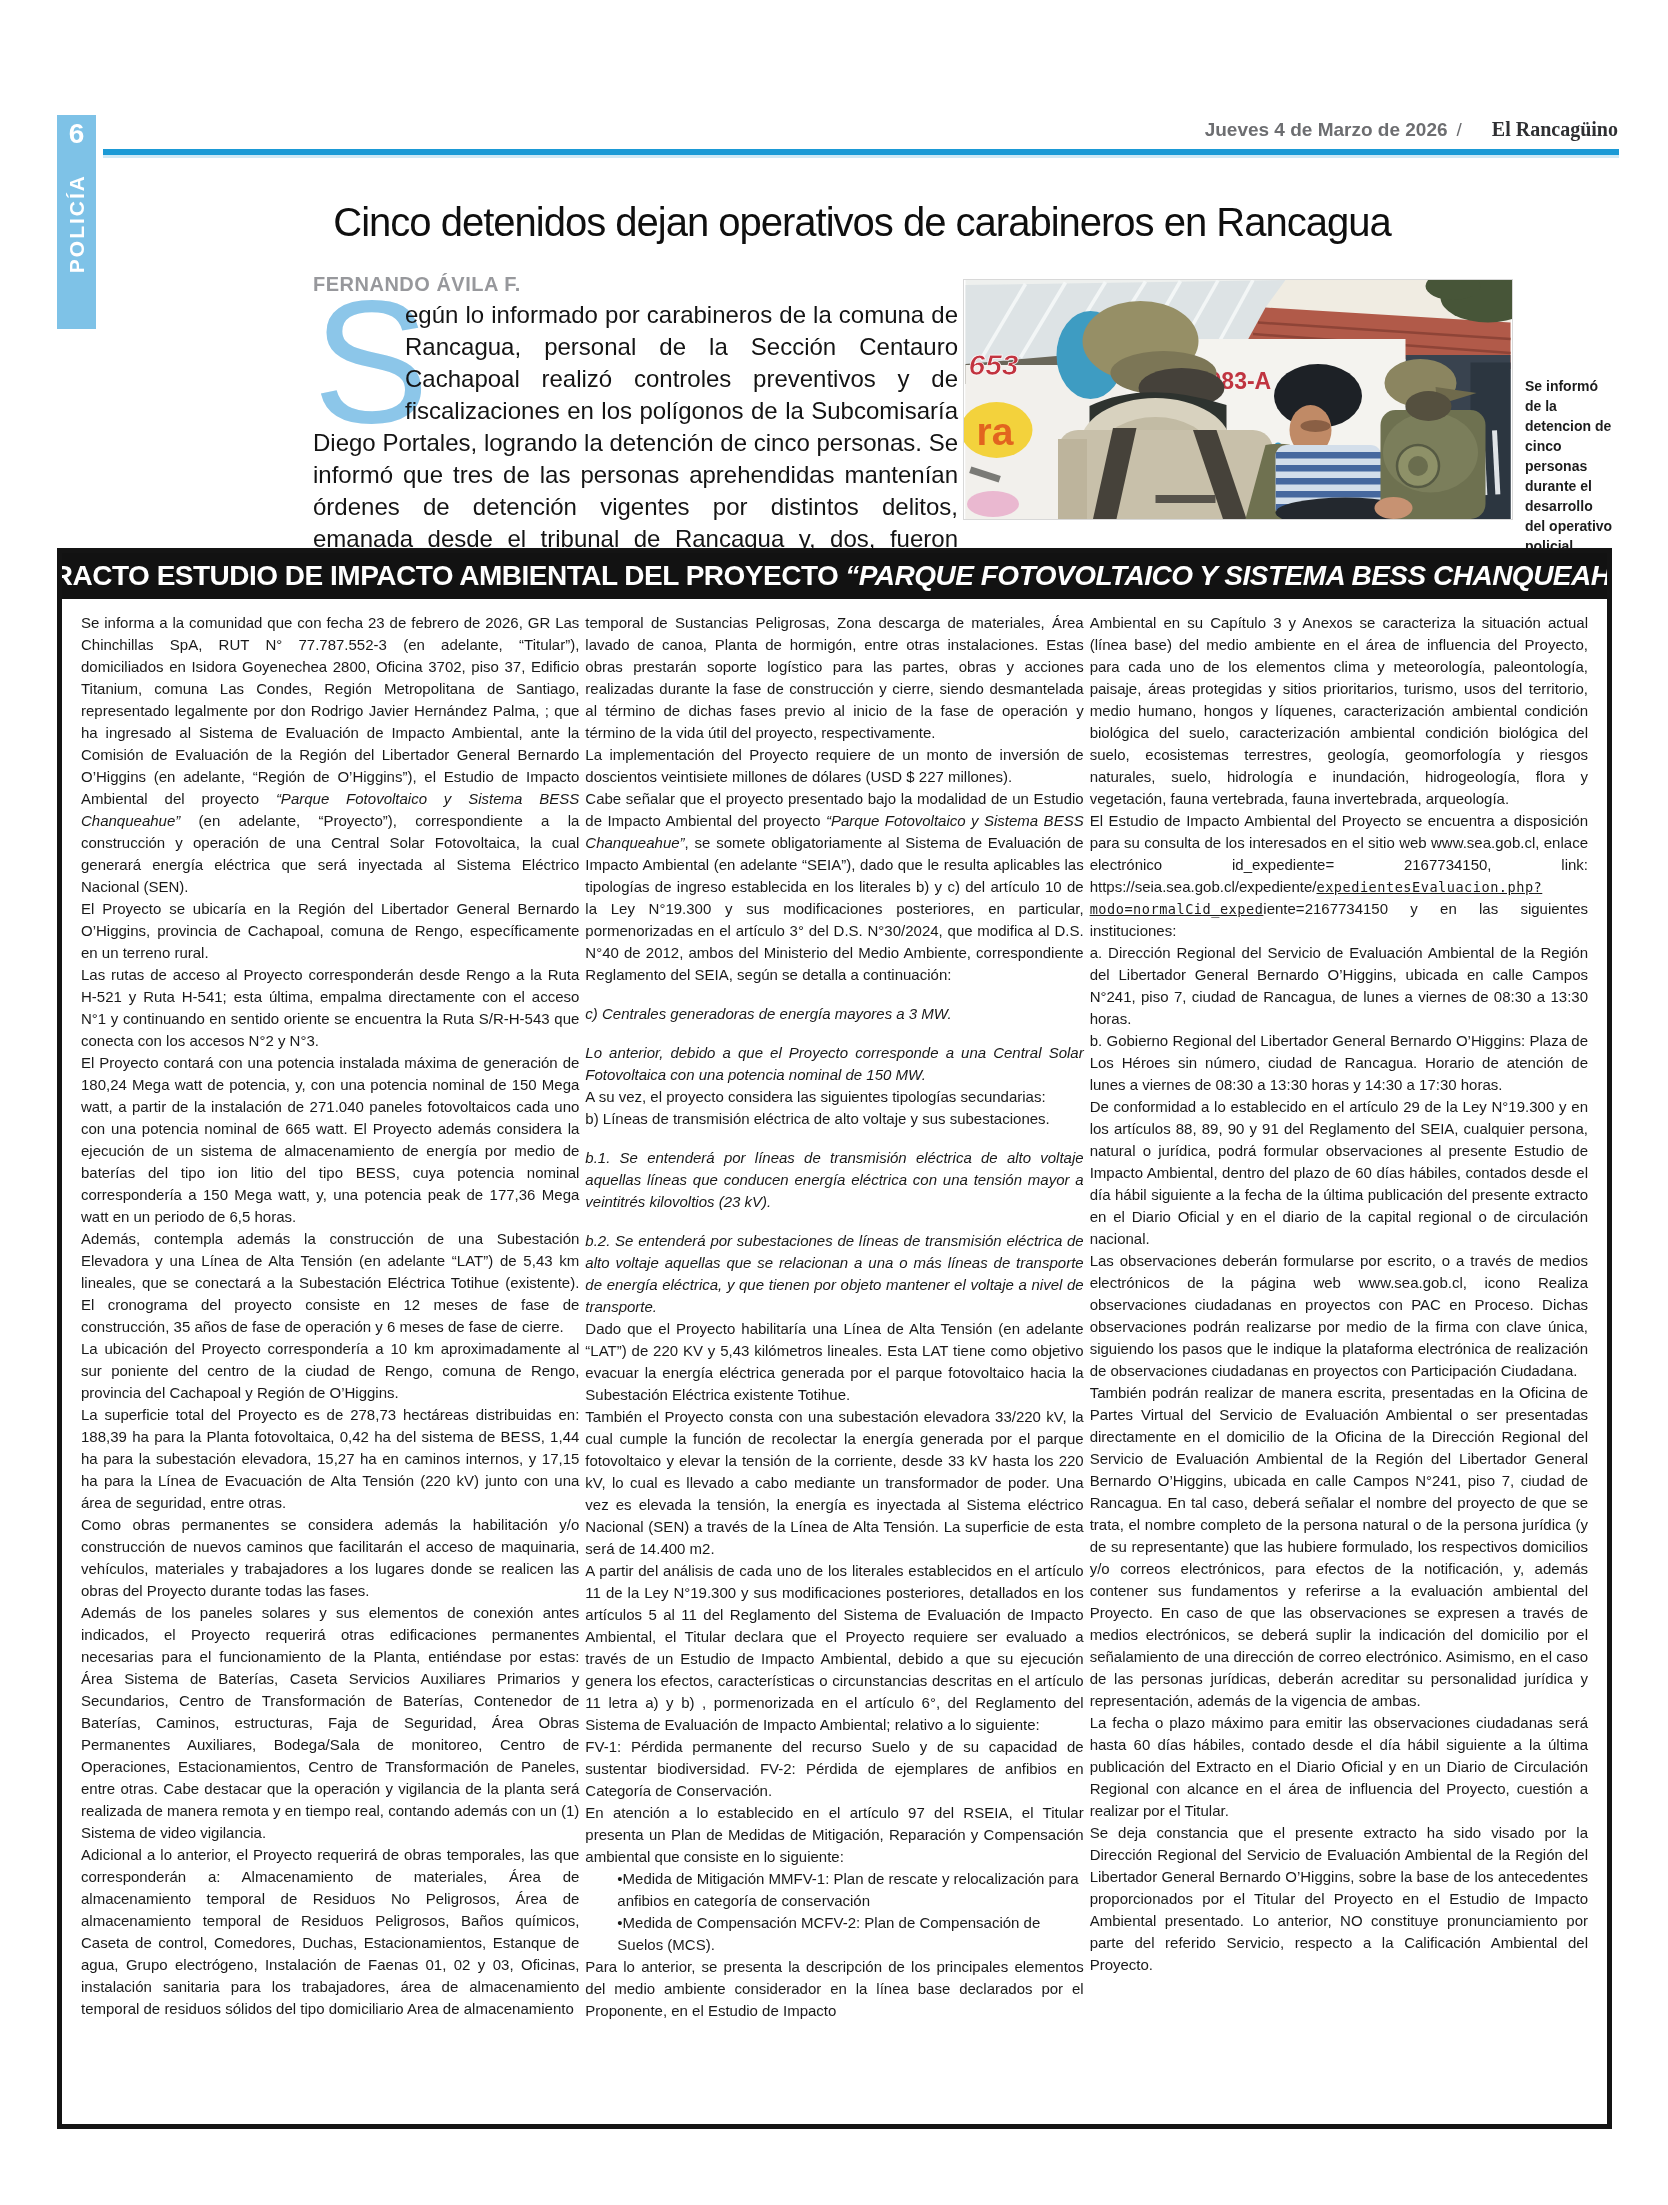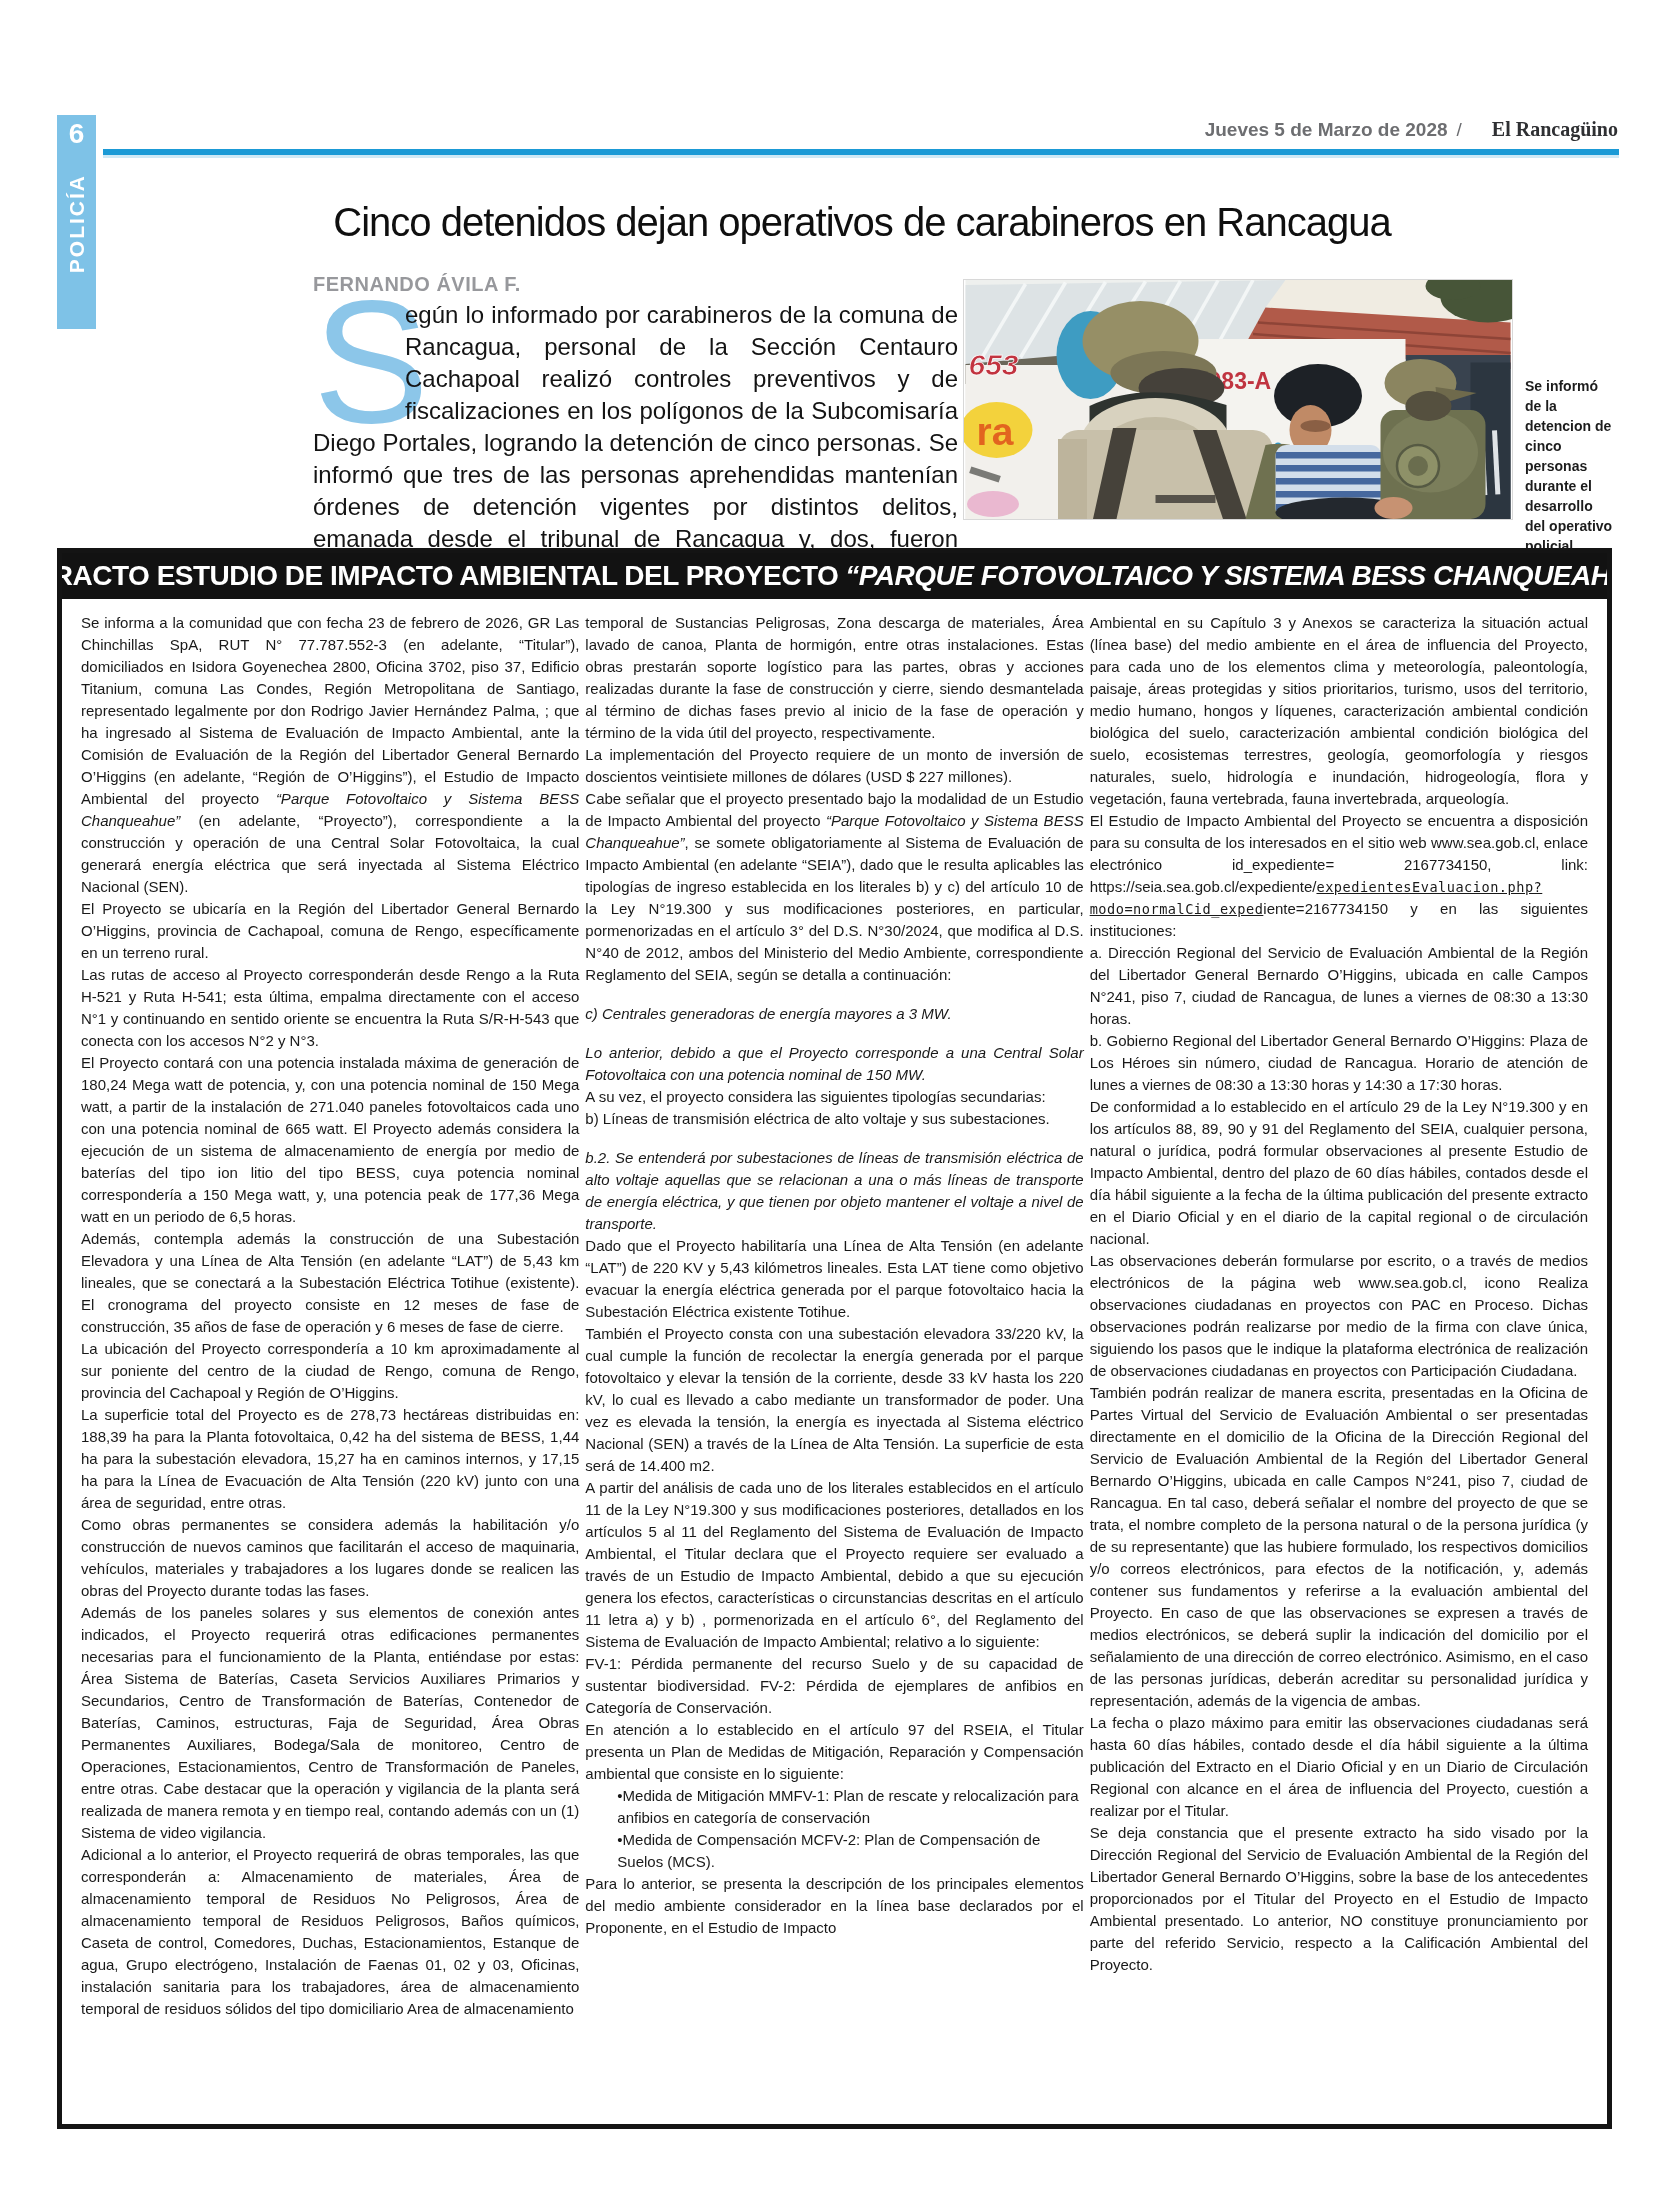--- a/index.html
+++ b/index.html
@@ -58,21 +58,21 @@
 </style>
 </head>
 <body>
 
 <div class="abs" id="sidebar-tab">
   <div id="page-number">6</div>
   <div id="section-label">POLICÍA</div>
 </div>
 
 <div class="abs" id="header-meta">
-  <span id="header-date">Jueves 5 de Marzo de 2028</span><span id="header-sep">/</span><span id="header-paper">El Rancagüino</span>
+  <span id="header-date">Jueves 4 de Marzo de 2026</span><span id="header-sep">/</span><span id="header-paper">El Rancagüino</span>
 </div>
 <div class="abs" id="cyan-rule"></div>
 <div class="abs" id="cyan-rule-light"></div>
 
 <h1 class="abs" id="headline">Cinco detenidos dejan operativos de carabineros en Rancagua</h1>
 <div class="abs" id="byline">FERNANDO ÁVILA F.</div>
 
 <div class="abs" id="article-body">
   <span id="drop-cap">S</span><span>egún lo informado por carabineros de la comuna de Rancagua, personal de la Sección Centauro Cachapoal realizó controles preventivos y de fiscalizaciones en los polígonos de la Subcomisaría Diego Portales, logrando la detención de cinco personas. Se informó que tres de las personas aprehendidas mantenían órdenes de detención vigentes por distintos delitos, emanada desde el tribunal de Rancagua y, dos, fueron detenidas por porte de arma blanca en la vía pública.</span><span id="end-mark"></span>
 </div>
@@ -194,20 +194,21 @@
         <p class="np normal">Adicional a lo anterior, el Proyecto requerirá de obras temporales, las que corresponderán a: Almacenamiento de materiales, Área de almacenamiento temporal de Residuos No Peligrosos, Área de almacenamiento temporal de Residuos Peligrosos, Baños químicos, Caseta de control, Comedores, Duchas, Estacionamientos, Estanque de agua, Grupo electrógeno, Instalación de Faenas 01, 02 y 03, Oficinas, instalación sanitaria para los trabajadores, área de almacenamiento temporal de residuos sólidos del tipo domiciliario Area de almacenamiento</p>
       </div>
     <div class="notice-col">
         <p class="np normal">temporal de Sustancias Peligrosas, Zona descarga de materiales, Área lavado de canoa, Planta de hormigón, entre otras instalaciones. Estas obras prestarán soporte logístico para las partes, obras y acciones realizadas durante la fase de construcción y cierre, siendo desmantelada al término de dichas fases previo al inicio de la fase de operación y término de la vida útil del proyecto, respectivamente.</p>
         <p class="np normal">La implementación del Proyecto requiere de un monto de inversión de doscientos veintisiete millones de dólares (USD $ 227 millones).</p>
         <p class="np normal">Cabe señalar que el proyecto presentado bajo la modalidad de un Estudio de Impacto Ambiental del proyecto <em>“Parque Fotovoltaico y Sistema BESS Chanqueahue”</em>, se somete obligatoriamente al Sistema de Evaluación de Impacto Ambiental (en adelante “SEIA”), dado que le resulta aplicables las tipologías de ingreso establecida en los literales b) y c) del artículo 10 de la Ley N°19.300 y sus modificaciones posteriores, en particular, pormenorizadas en el artículo 3° del D.S. N°30/2024, que modifica al D.S. N°40 de 2012, ambos del Ministerio del Medio Ambiente, correspondiente Reglamento del SEIA, según se detalla a continuación:</p>
         <p class="np italic">c) Centrales generadoras de energía mayores a 3 MW.</p>
         <p class="np italic">Lo anterior, debido a que el Proyecto corresponde a una Central Solar Fotovoltaica con una potencia nominal de 150 MW.</p>
         <p class="np normal">A su vez, el proyecto considera las siguientes tipologías secundarias:</p>
         <p class="np normal">b) Líneas de transmisión eléctrica de alto voltaje y sus subestaciones.</p>
+        <p class="np italic">b.1. Se entenderá por líneas de transmisión eléctrica de alto voltaje aquellas líneas que conducen energía eléctrica con una tensión mayor a veintitrés kilovoltios (23 kV).</p>
         <p class="np italic">b.2. Se entenderá por subestaciones de líneas de transmisión eléctrica de alto voltaje aquellas que se relacionan a una o más líneas de transporte de energía eléctrica, y que tienen por objeto mantener el voltaje a nivel de transporte.</p>
         <p class="np normal">Dado que el Proyecto habilitaría una Línea de Alta Tensión (en adelante “LAT”) de 220 KV y 5,43 kilómetros lineales. Esta LAT tiene como objetivo evacuar la energía eléctrica generada por el parque fotovoltaico hacia la Subestación Eléctrica existente Totihue.</p>
         <p class="np normal">También el Proyecto consta con una subestación elevadora 33/220 kV, la cual cumple la función de recolectar la energía generada por el parque fotovoltaico y elevar la tensión de la corriente, desde 33 kV hasta los 220 kV, lo cual es llevado a cabo mediante un transformador de poder. Una vez es elevada la tensión, la energía es inyectada al Sistema eléctrico Nacional (SEN) a través de la Línea de Alta Tensión. La superficie de esta será de 14.400 m2.</p>
         <p class="np normal">A partir del análisis de cada uno de los literales establecidos en el artículo 11 de la Ley N°19.300 y sus modificaciones posteriores, detallados en los artículos 5 al 11 del Reglamento del Sistema de Evaluación de Impacto Ambiental, el Titular declara que el Proyecto requiere ser evaluado a través de un Estudio de Impacto Ambiental, debido a que su ejecución genera los efectos, características o circunstancias descritas en el artículo 11 letra a) y b) , pormenorizada en el artículo 6°, del Reglamento del Sistema de Evaluación de Impacto Ambiental; relativo a lo siguiente:</p>
         <p class="np normal">FV-1: Pérdida permanente del recurso Suelo y de su capacidad de sustentar biodiversidad. FV-2: Pérdida de ejemplares de anfibios en Categoría de Conservación.</p>
         <p class="np normal">En atención a lo establecido en el artículo 97 del RSEIA, el Titular presenta un Plan de Medidas de Mitigación, Reparación y Compensación ambiental que consiste en lo siguiente:</p>
         <p class="np bullet">•Medida de Mitigación MMFV-1: Plan de rescate y relocalización para anfibios en categoría de conservación</p>
         <p class="np bullet">•Medida de Compensación MCFV-2: Plan de Compensación de Suelos (MCS).</p>
         <p class="np normal">Para lo anterior, se presenta la descripción de los principales elementos del medio ambiente considerador en la línea base declarados por el Proponente, en el Estudio de Impacto</p>
       </div>

